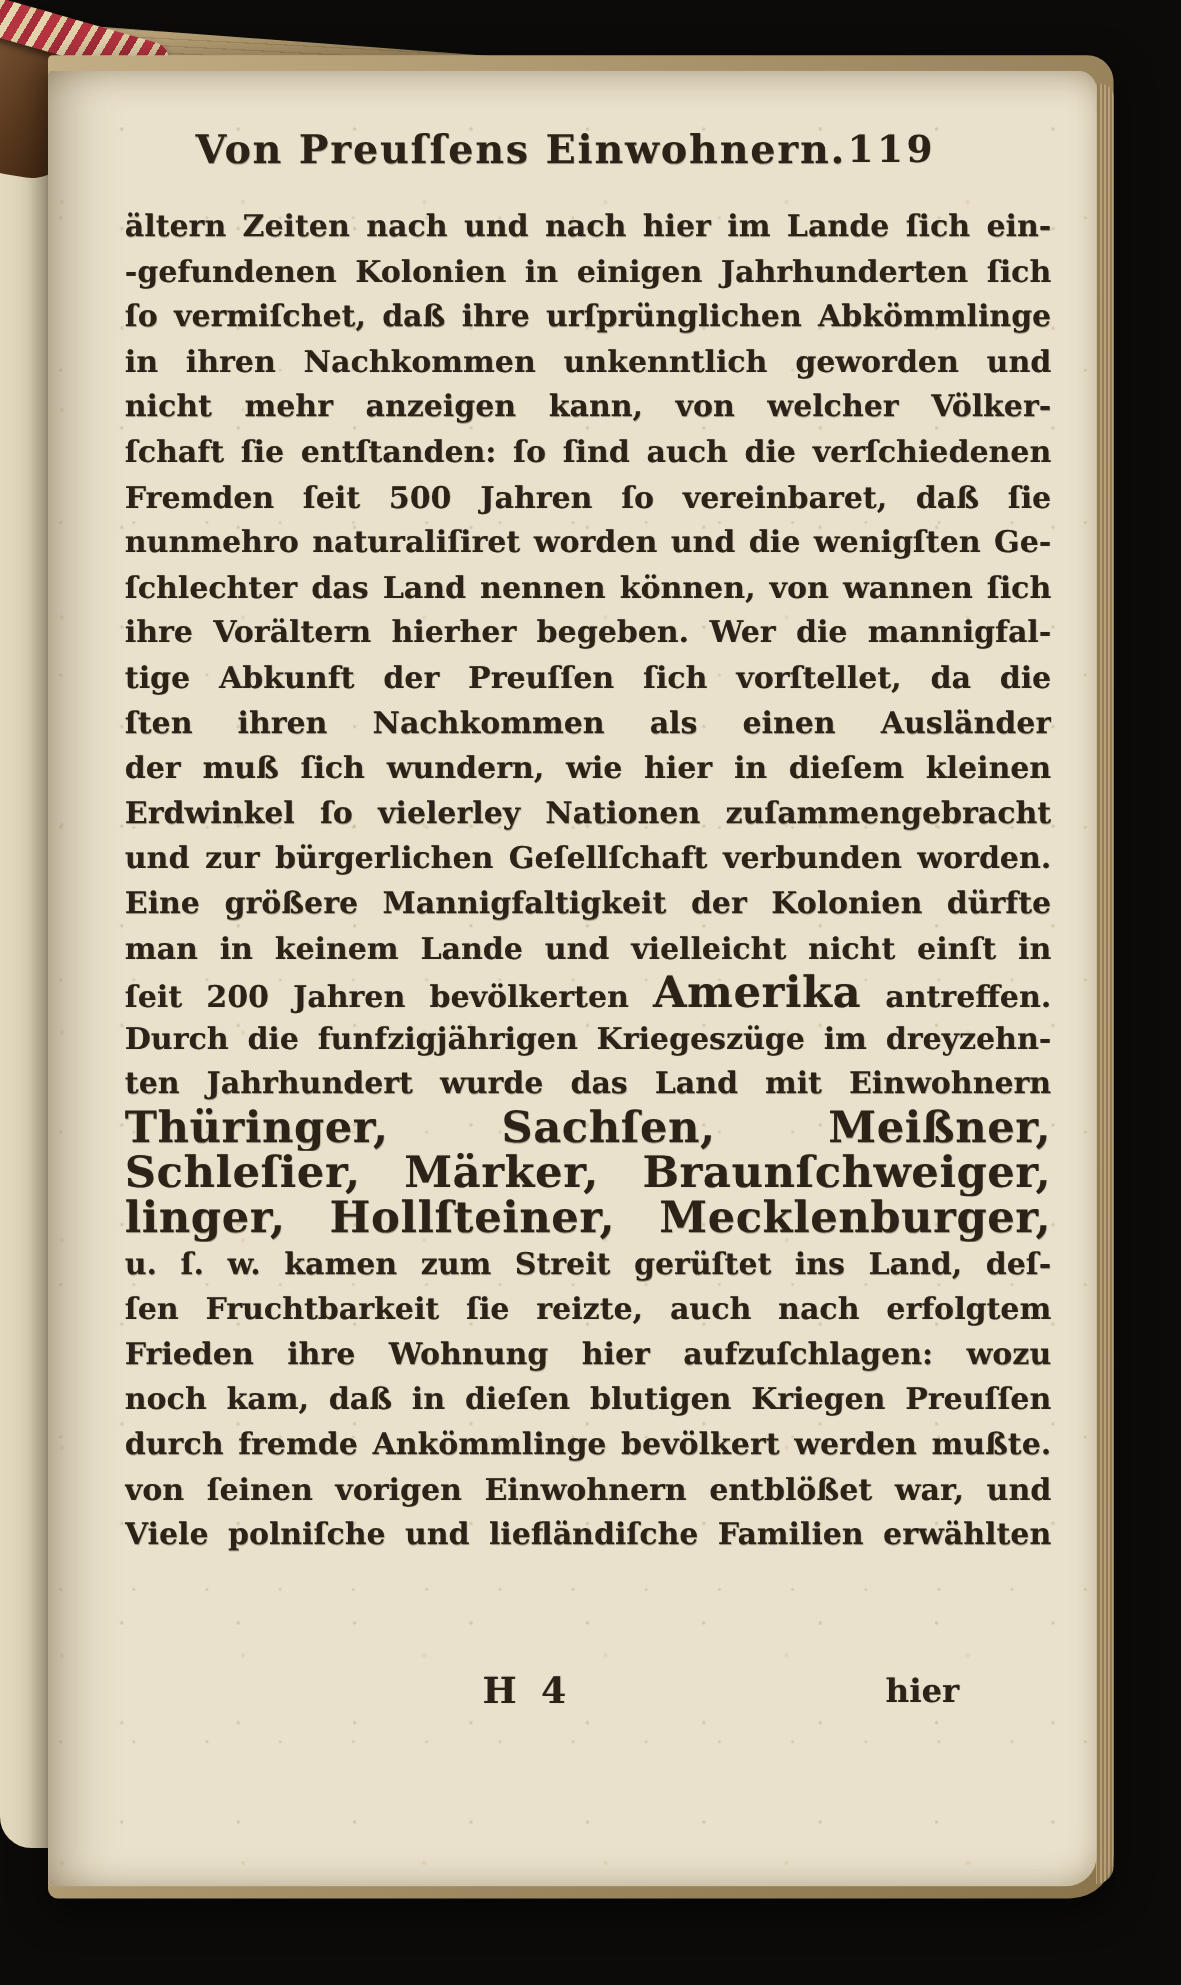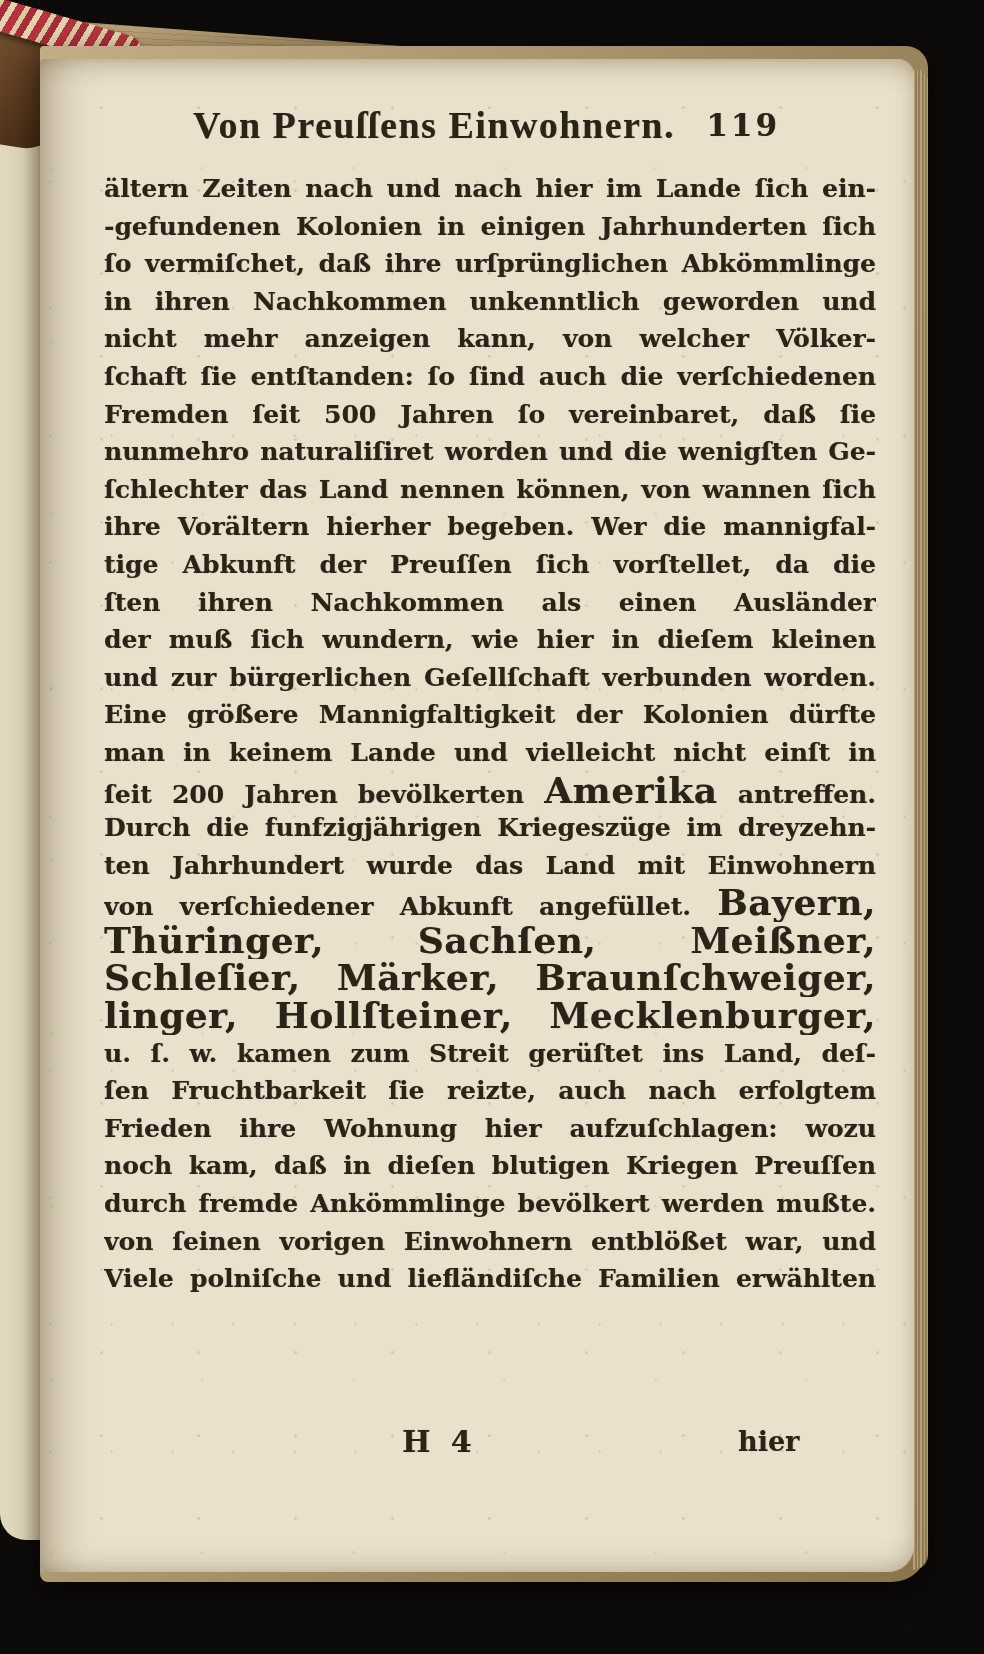--- a/index.html
+++ b/index.html
@@ -62,33 +62,33 @@
     border-radius:3px 16px 26px 5px;
     box-shadow:
       inset 32px 0 48px -26px rgba(95,75,45,.55),
       inset 0 18px 28px -18px rgba(110,88,55,.45),
       inset -10px -12px 26px -14px rgba(120,98,62,.4);
   }
   .ink{color:#2c2318;text-shadow:0.4px 0.4px 0.7px rgba(44,35,24,.45);font-weight:bold;}
   .header-row{position:absolute;left:64px;top:42px;width:772px;height:48px;}
   .header-title{
     display:block;text-align:center;padding-right:112px;
-    font-size:38px;line-height:48px;letter-spacing:1.5px;white-space:nowrap;font-family:Liberation Serif, serif;
+    font-size:33px;line-height:48px;letter-spacing:1.5px;white-space:nowrap;
   }
   .page-number{
     position:absolute;right:96px;top:0;font-size:31px;line-height:48px;letter-spacing:3px;
   }
   .text-block{position:absolute;left:64px;top:111px;width:772px;}
   .line{
     height:37.6px;line-height:37.6px;font-size:25px;overflow:hidden;
     text-align:justify;text-align-last:justify;word-spacing:2px;
   }
   .seg{font-weight:bold;}
   .seg.em{font-size:36px;letter-spacing:0.5px;}
-  .sig-row{position:absolute;left:64px;top:1329px;width:772px;height:46px;margin-top:32px;}
+  .sig-row{position:absolute;left:64px;top:1329px;width:772px;height:46px;}
   .sig{position:absolute;left:298px;top:0;font-size:30px;line-height:44px;letter-spacing:5px;}
   .catchword{position:absolute;left:634px;top:0;font-size:27px;line-height:44px;}
 </style>
 </head>
 <body>
 
 <div class="scene">
   <div class="left-sliver"></div>
   <div class="top-edges"></div>
   <div class="leather"></div>
@@ -109,27 +109,27 @@
           <div class="line"><span class="seg">in ihren Nachkommen unkenntlich geworden und man</span></div>
           <div class="line"><span class="seg">nicht mehr anzeigen kann, von welcher Völker-</span></div>
           <div class="line"><span class="seg">ſchaft ſie entſtanden: ſo ſind auch die verſchiedenen</span></div>
           <div class="line"><span class="seg">Fremden ſeit 500 Jahren ſo vereinbaret, daß ſie</span></div>
           <div class="line"><span class="seg">nunmehro naturaliſiret worden und die wenigſten Ge-</span></div>
           <div class="line"><span class="seg">ſchlechter das Land nennen können, von wannen ſich</span></div>
           <div class="line"><span class="seg">ihre Vorältern hierher begeben. Wer die mannigfal-</span></div>
           <div class="line"><span class="seg">tige Abkunft der Preuſſen ſich vorſtellet, da die mehre-</span></div>
           <div class="line"><span class="seg">ſten ihren Nachkommen als einen Ausländer angeben,</span></div>
           <div class="line"><span class="seg">der muß ſich wundern, wie hier in dieſem kleinen</span></div>
+          <div class="line"><span class="seg">Erdwinkel ſo vielerley Nationen zuſammengebracht</span></div>
           <div class="line"><span class="seg">und zur bürgerlichen Geſellſchaft verbunden worden.</span></div>
           <div class="line"><span class="seg">Eine größere Mannigfaltigkeit der Kolonien dürfte</span></div>
           <div class="line"><span class="seg">man in keinem Lande und vielleicht nicht einſt in dem</span></div>
           <div class="line"><span class="seg">ſeit 200 Jahren bevölkerten </span><span class="seg em">Amerika</span><span class="seg"> antreffen.</span></div>
           <div class="line"><span class="seg">Durch die funfzigjährigen Kriegeszüge im dreyzehn-</span></div>
           <div class="line"><span class="seg">ten Jahrhundert wurde das Land mit Einwohnern</span></div>
-          <div class="line"><span class="seg">von verſchiedener Abkunft angefüllet. </span><span class="seg em">Bayern,</span></div>
           <div class="line"><span class="seg em">Thüringer, Sachſen, Meißner, Böhmen,</span></div>
           <div class="line"><span class="seg em">Schleſier, Märker, Braunſchweiger, Weſtphä-</span></div>
           <div class="line"><span class="seg em">linger, Hollſteiner, Mecklenburger, Pommern</span></div>
           <div class="line"><span class="seg">u. ſ. w. kamen zum Streit gerüſtet ins Land, deſ-</span></div>
           <div class="line"><span class="seg">ſen Fruchtbarkeit ſie reizte, auch nach erfolgtem</span></div>
           <div class="line"><span class="seg">Frieden ihre Wohnung hier aufzuſchlagen: wozu</span></div>
           <div class="line"><span class="seg">noch kam, daß in dieſen blutigen Kriegen Preuſſen</span></div>
           <div class="line"><span class="seg">durch fremde Ankömmlinge bevölkert werden mußte.</span></div>
           <div class="line"><span class="seg">von ſeinen vorigen Einwohnern entblößet war, und</span></div>
           <div class="line"><span class="seg">Viele polniſche und liefländiſche Familien erwählten</span></div>

